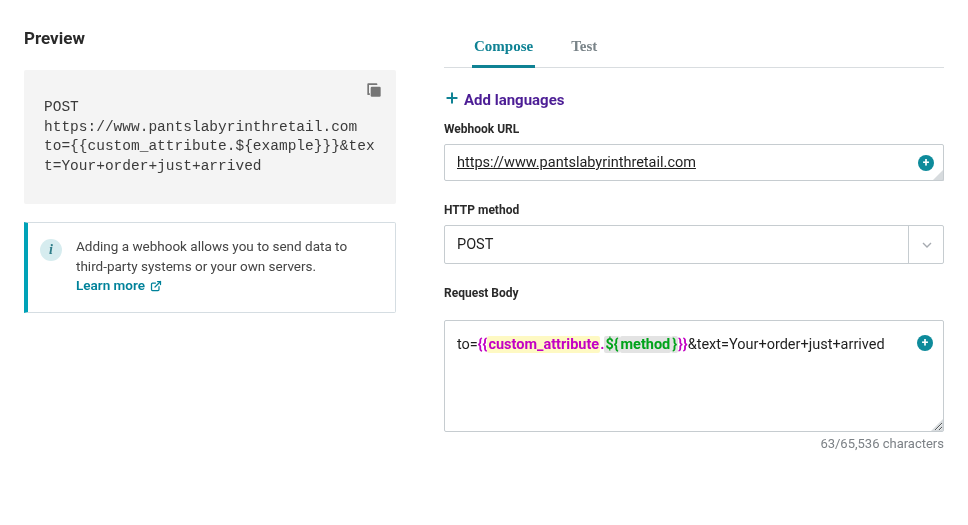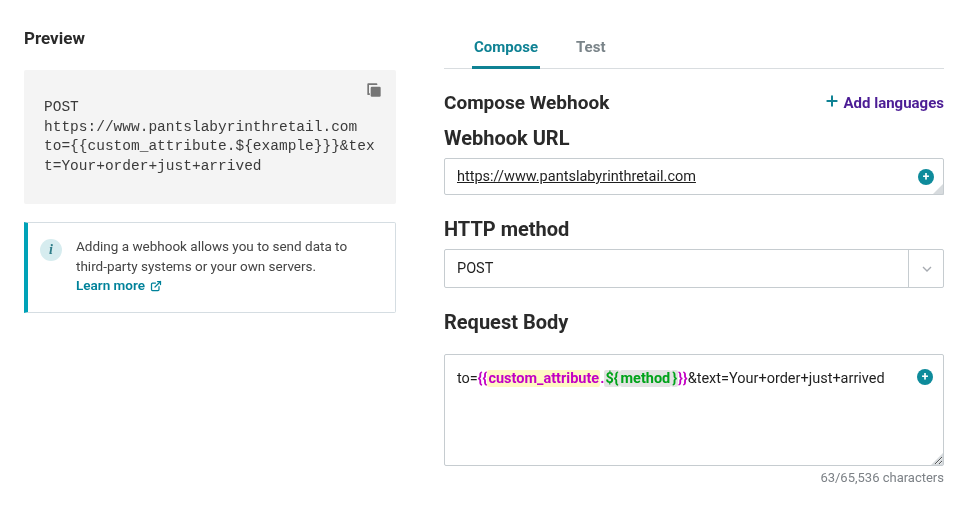--- a/index.html
+++ b/index.html
@@ -105,20 +105,21 @@
     border-bottom: 1px solid #d9dde0;
     padding-left: 30px;
   }
   .tab {
     padding: 10px 0 12px 0;
     font-weight: 700;
     font-size: 15px;
     color: #7a8489;
     cursor: pointer;
     position: relative;
+    font-family: Liberation Serif, serif;
   }
   .tab.active {
     color: #0f8294;
   }
   .tab.active::after {
     content: '';
     position: absolute;
     left: -2px;
     right: -2px;
     bottom: -1px;
@@ -142,21 +143,21 @@
     font-weight: 700;
     font-size: 15px;
     cursor: pointer;
     display: inline-flex;
     align-items: center;
     gap: 4px;
     text-align: center;
   }
   .field-label {
     font-weight: 700;
-    font-size: 20px;
+    font-size: 12px;
     color: #2a2a2a;
     margin-top: 22px;
     margin-bottom: 8px;
   }
   .field-label.first { margin-top: 0; }
   .input-wrap {
     position: relative;
   }
   .text-input {
     width: 100%;
@@ -300,21 +301,20 @@
   </div>
 
   <div class="right">
 
     <div class="tabs">
       <div class="tab active">Compose</div>
       <div class="tab">Test</div>
     </div>
 
     <div class="section-header">
-      <div class="section-title">Compose Webhook</div>
       <div class="add-lang">
         <span>
           <svg width="16" height="16" viewBox="0 0 24 24" fill="none" stroke="#0f8294" stroke-width="3" stroke-linecap="round">
             <line x1="12" y1="5" x2="12" y2="19"></line>
               <line x1="5" y1="12" x2="19" y2="12"></line>
           </svg>
         </span>
         <span>Add languages</span>
       </div>
     </div>

